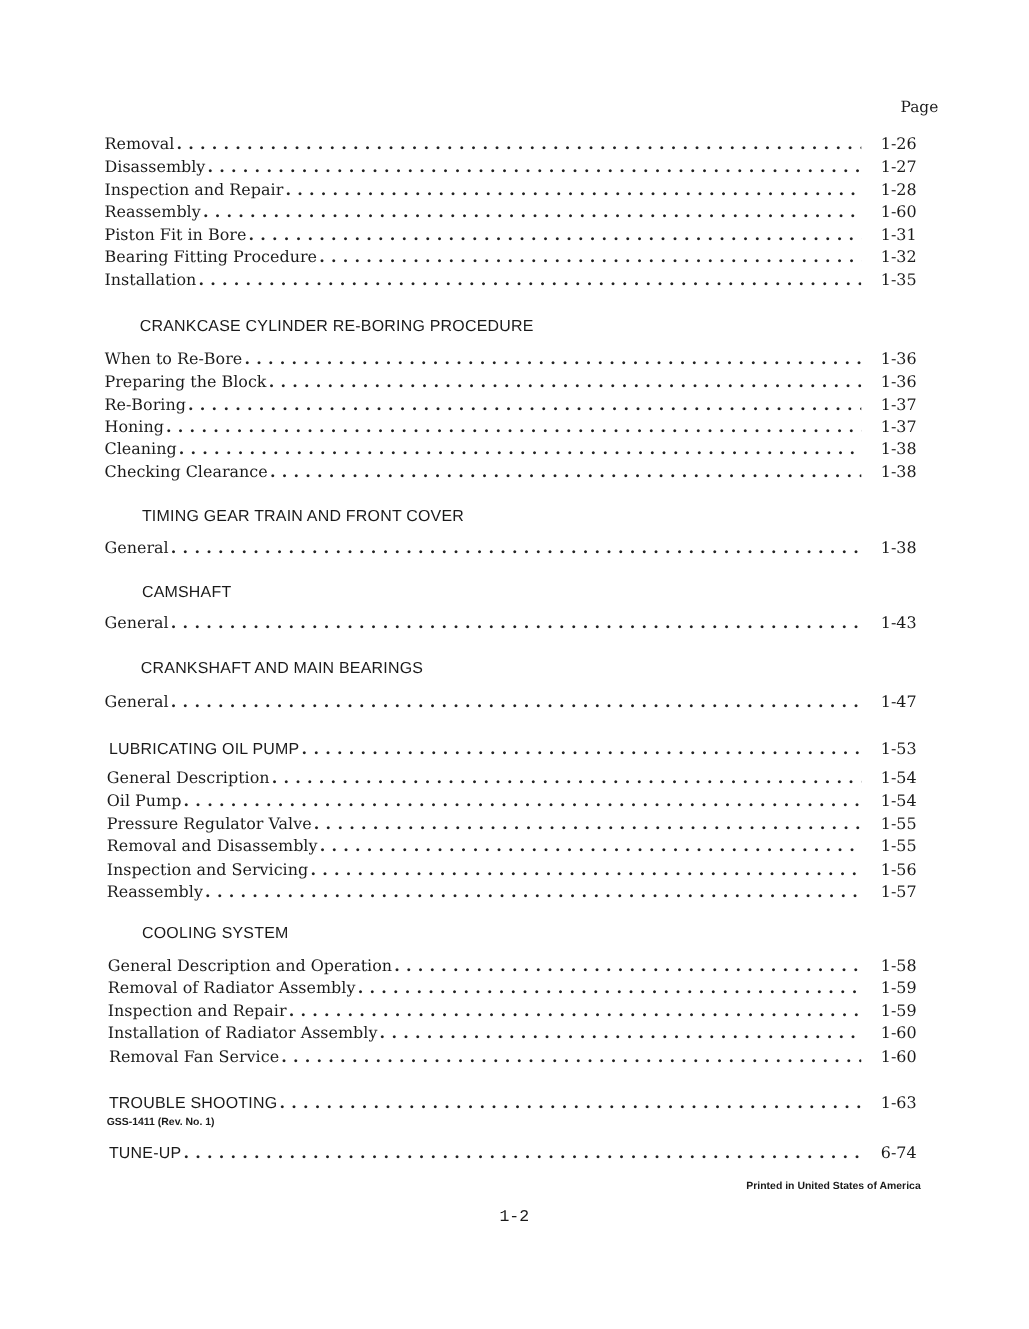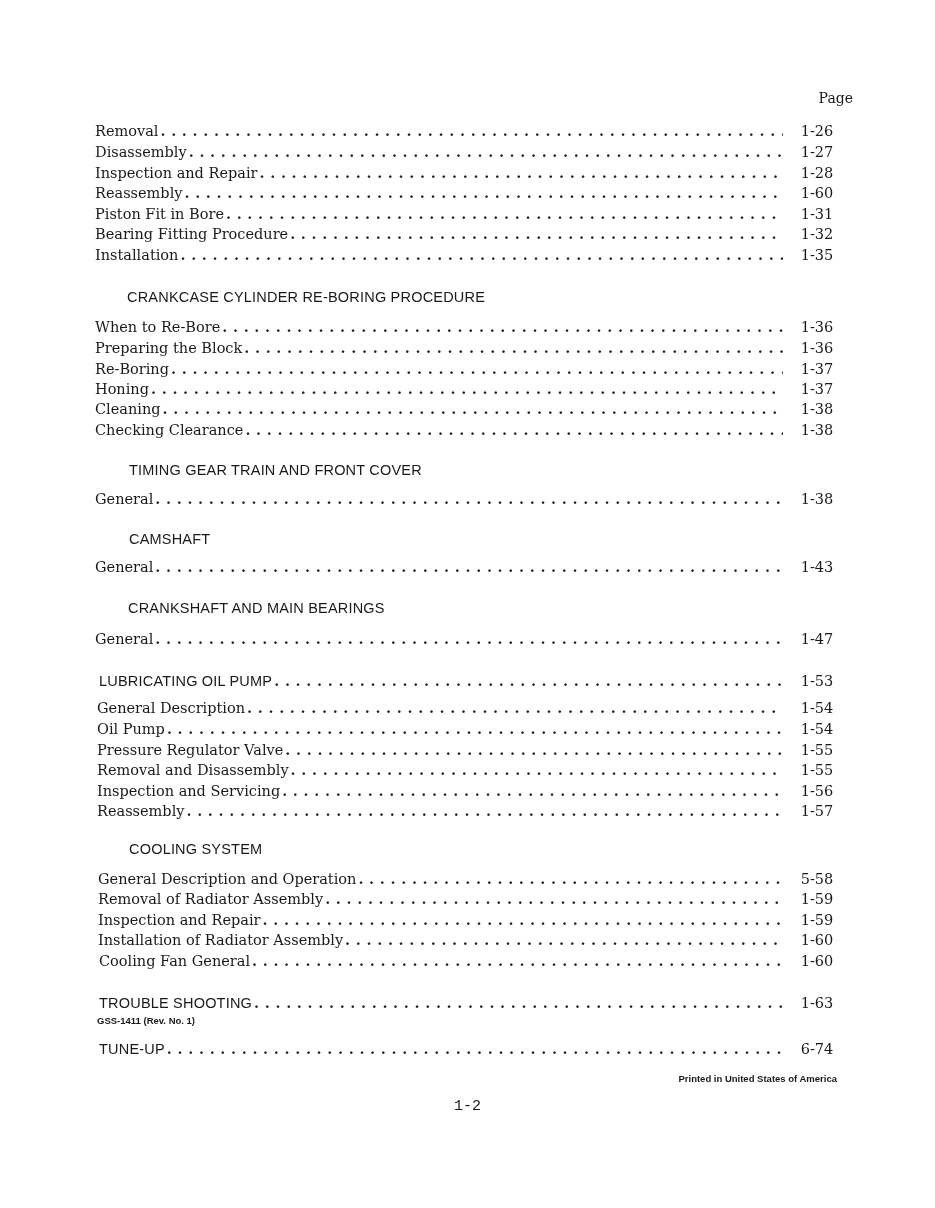--- a/index.html
+++ b/index.html
@@ -147,39 +147,39 @@
   <div class="row" style="top:802px;left:2px;width:740px">
       <span class="label">Reassembly</span>
       <span class="leader"></span>
       <span class="pg">1-57</span>
     </div>
 
   <div class="heading" style="top:841px;left:2px">COOLING SYSTEM</div>
   <div class="row" style="top:870px;left:3px;width:739px">
       <span class="label">General Description and Operation</span>
       <span class="leader"></span>
-      <span class="pg">5-58</span>
+      <span class="pg">1-58</span>
     </div>
   <div class="row" style="top:890px;left:3px;width:739px">
       <span class="label">Removal of Radiator Assembly</span>
       <span class="leader"></span>
       <span class="pg">1-59</span>
     </div>
   <div class="row" style="top:911px;left:3px;width:739px">
       <span class="label">Inspection and Repair</span>
       <span class="leader"></span>
       <span class="pg">1-59</span>
     </div>
   <div class="row" style="top:931px;left:3px;width:739px">
       <span class="label">Installation of Radiator Assembly</span>
       <span class="leader"></span>
       <span class="pg">1-60</span>
     </div>
   <div class="row" style="top:952px;left:4px;width:738px">
-      <span class="label">Cooling Fan General</span>
+      <span class="label">Removal Fan Service</span>
       <span class="leader"></span>
       <span class="pg">1-60</span>
     </div>
 
   <div class="row section" style="top:994px;left:4px;width:738px">
       <span class="label">TROUBLE SHOOTING</span>
       <span class="leader"></span>
       <span class="pg">1-63</span>
     </div>
   <div class="row section" style="top:1040px;left:4px;width:738px">

